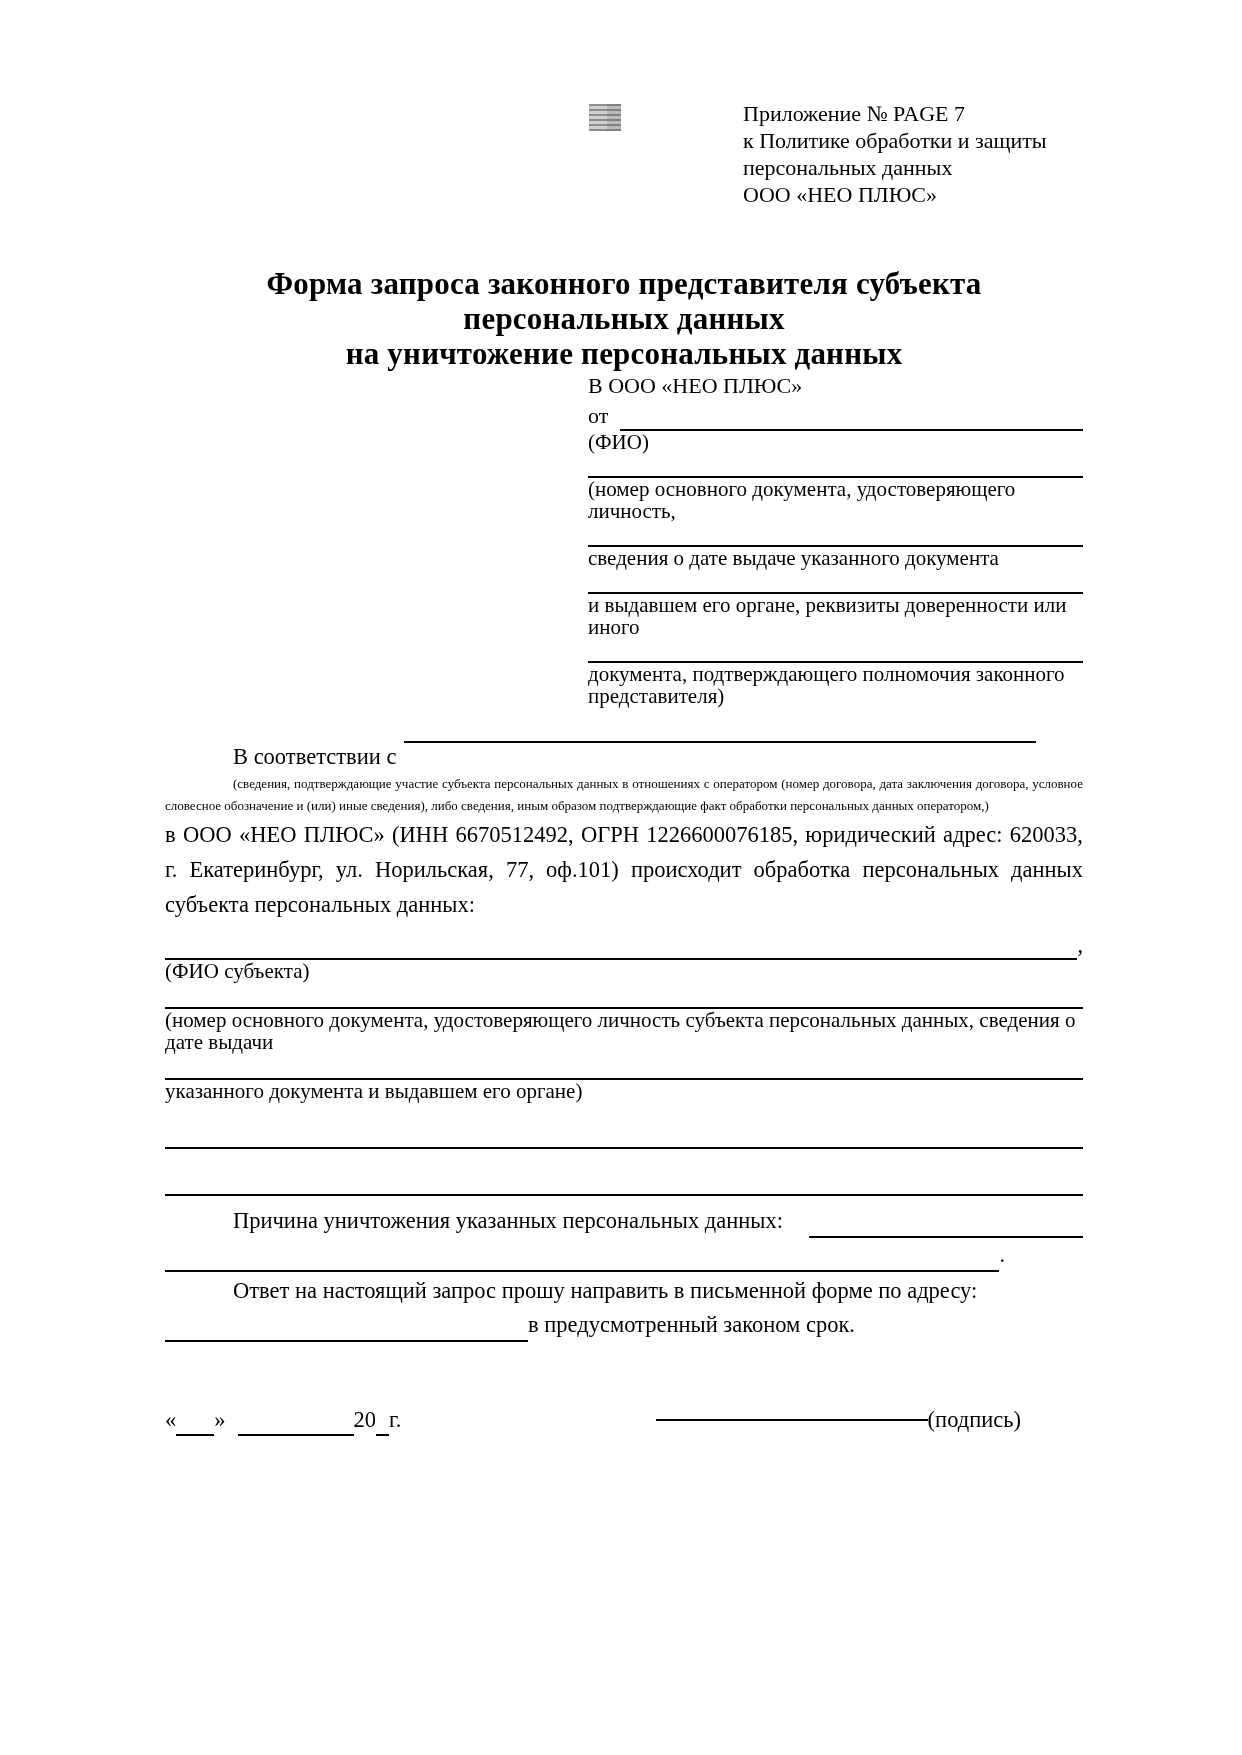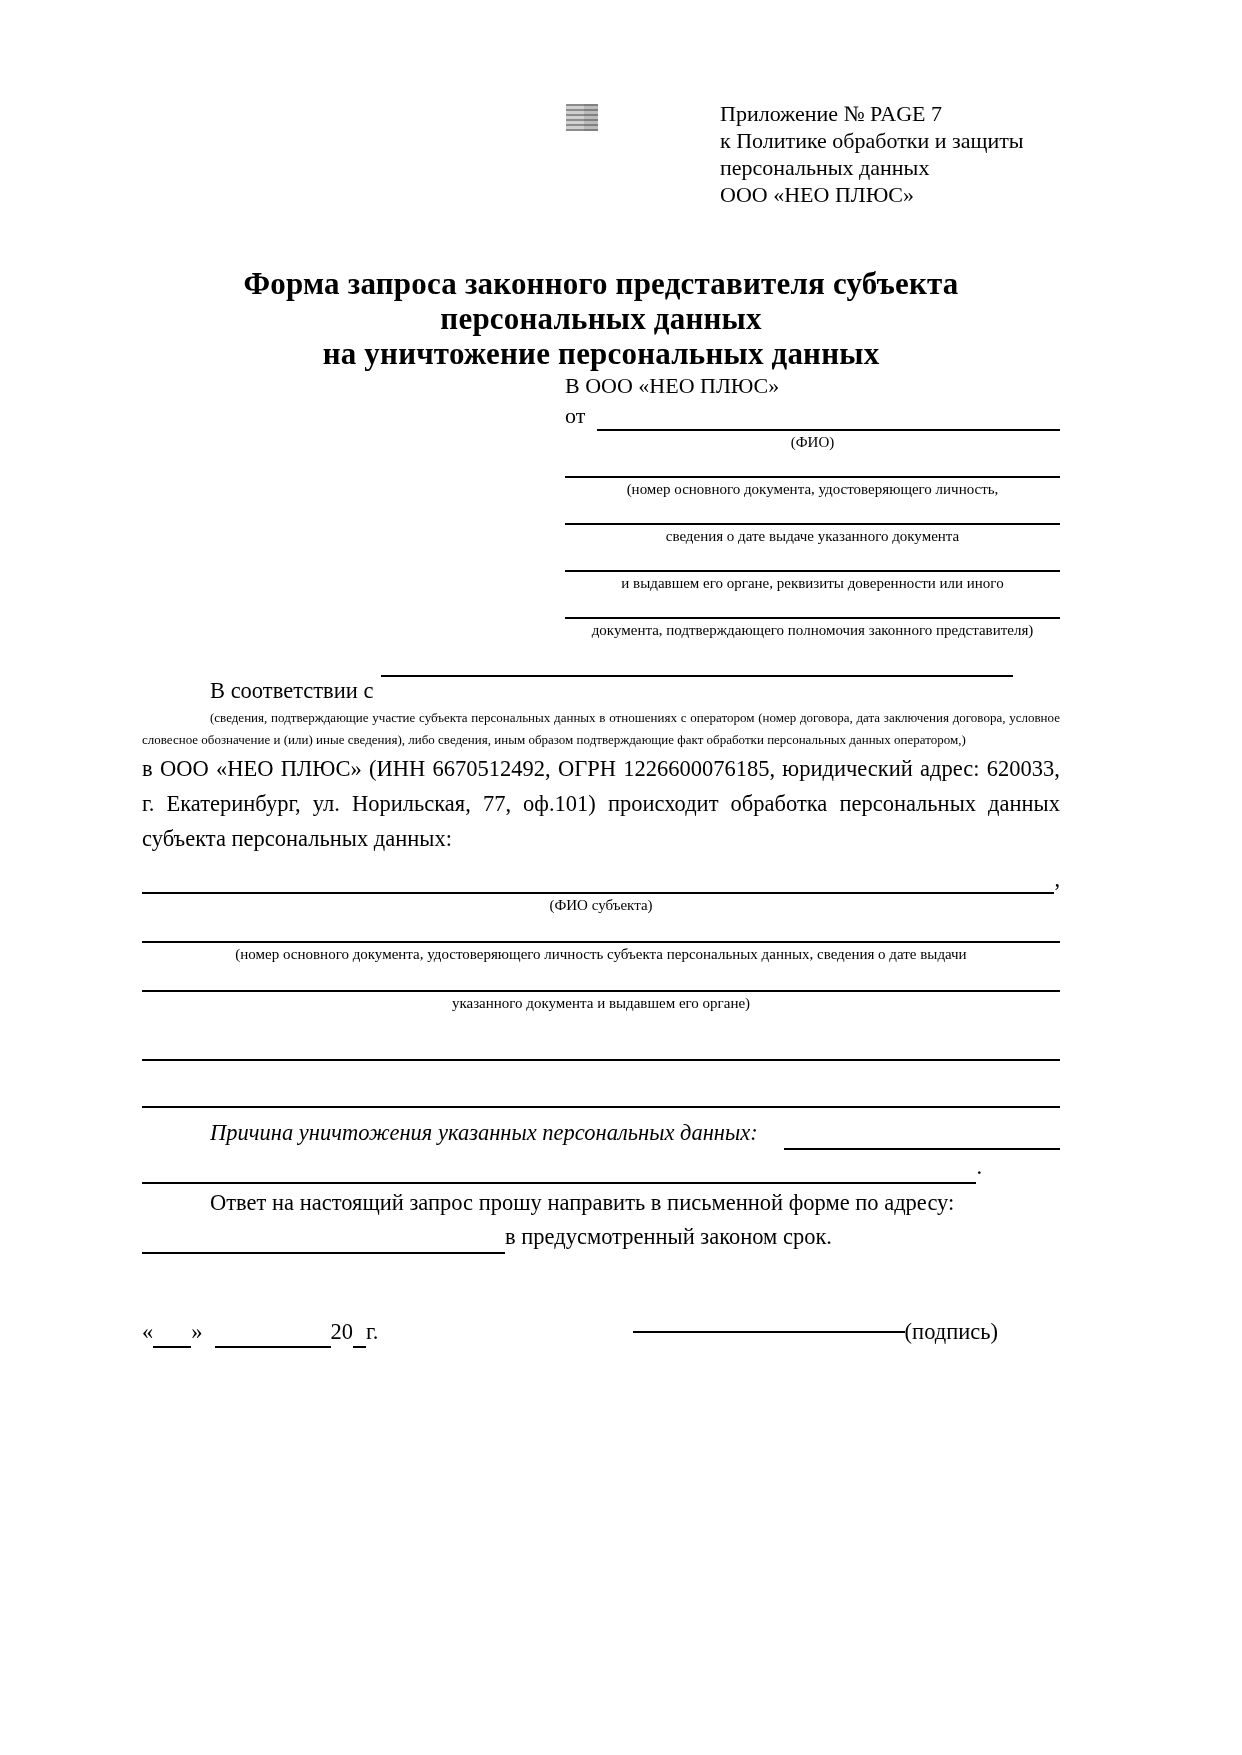--- a/index.html
+++ b/index.html
@@ -9,21 +9,21 @@
     width: 1242px;
     height: 1755px;
     margin: 0 auto;
     background: #ffffff;
     color: #000;
     font-family: "Liberation Serif", "DejaVu Serif", serif;
     overflow: hidden;
   }
   .content {
     position: absolute;
-    left: 142px;
+    left: 165px;
     top: 0;
     width: 918px;
   }
 
   
   .header { display: flex; align-items: flex-start; margin-top: 100px; }
   .hdr-icon {
     width: 32px; height: 27px;
     margin-left: 424px; margin-top: 4px;
     background:
@@ -44,43 +44,43 @@
     letter-spacing: .2px;
   }
 
   
   .addressee { margin-left: 423px; width: 495px; font-size: 22px; }
   .addr-to { line-height: 30px; }
   .from-row { display: flex; align-items: flex-end; line-height: 30px; }
   .from-row .prefix { margin-right: 12px; }
   .fill { border-bottom: 2px solid #000; flex: 1 1 auto; }
   .caption {
-    font-size: 15px;
+    font-size: 21px;
     line-height: 22px;
-    text-align: center;
+    text-align: left;
   }
   .blank-line { height: 25px; border-bottom: 2px solid #000; }
 
   
   .body-block { margin-top: 34px; font-size: 22.5px; }
   .accordance { display: flex; align-items: flex-start; line-height: 32px; padding-right: 47px; }
   .accordance .prefix { margin-left: 68px; margin-right: 8px; white-space: nowrap; }
   .note {
     font-size: 13px;
     line-height: 22px;
     text-align: justify;
     text-indent: 68px;
   }
   .para { line-height: 35px; text-align: justify; }
   .line-row { display: flex; align-items: flex-end; line-height: 30px; }
   .line-row .suffix { white-space: nowrap; }
   .subject-caption { margin-bottom: 2px; }
   .gap-line { margin-top: 22px; }
   .reason-row { display: flex; align-items: flex-end; line-height: 34px; margin-top: 8px; }
-  .reason-row .prefix { margin-left: 68px; margin-right: 26px; white-space: nowrap; font-style: italic; }
+  .reason-row .prefix { margin-left: 68px; margin-right: 26px; white-space: nowrap; }
   .reason-end { padding-right: 78px; line-height: 34px; }
   .reply-para { line-height: 34px; text-indent: 68px; margin-top: 2px; }
   .reply-row { display: flex; align-items: flex-end; line-height: 34px; }
   .reply-row .fill-fixed { width: 363px; border-bottom: 2px solid #000; }
 
   
   .footer {
     display: flex;
     justify-content: space-between;
     align-items: flex-end;

